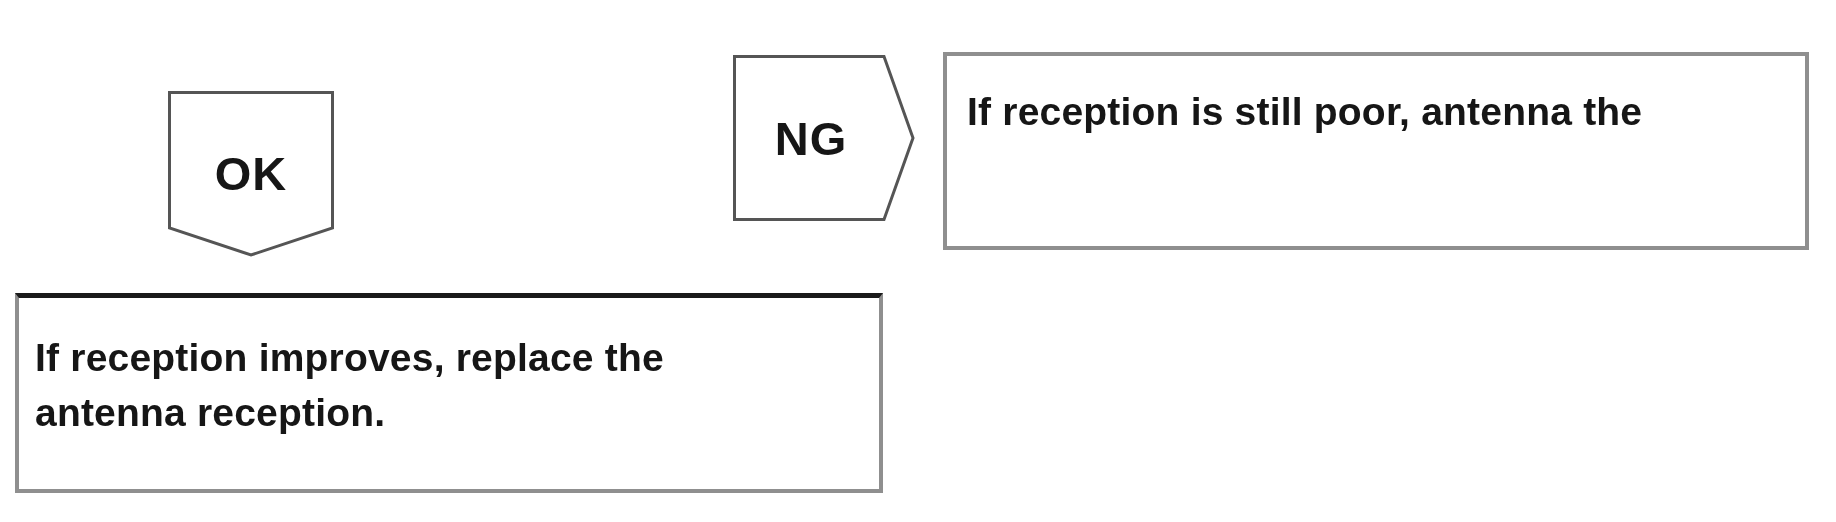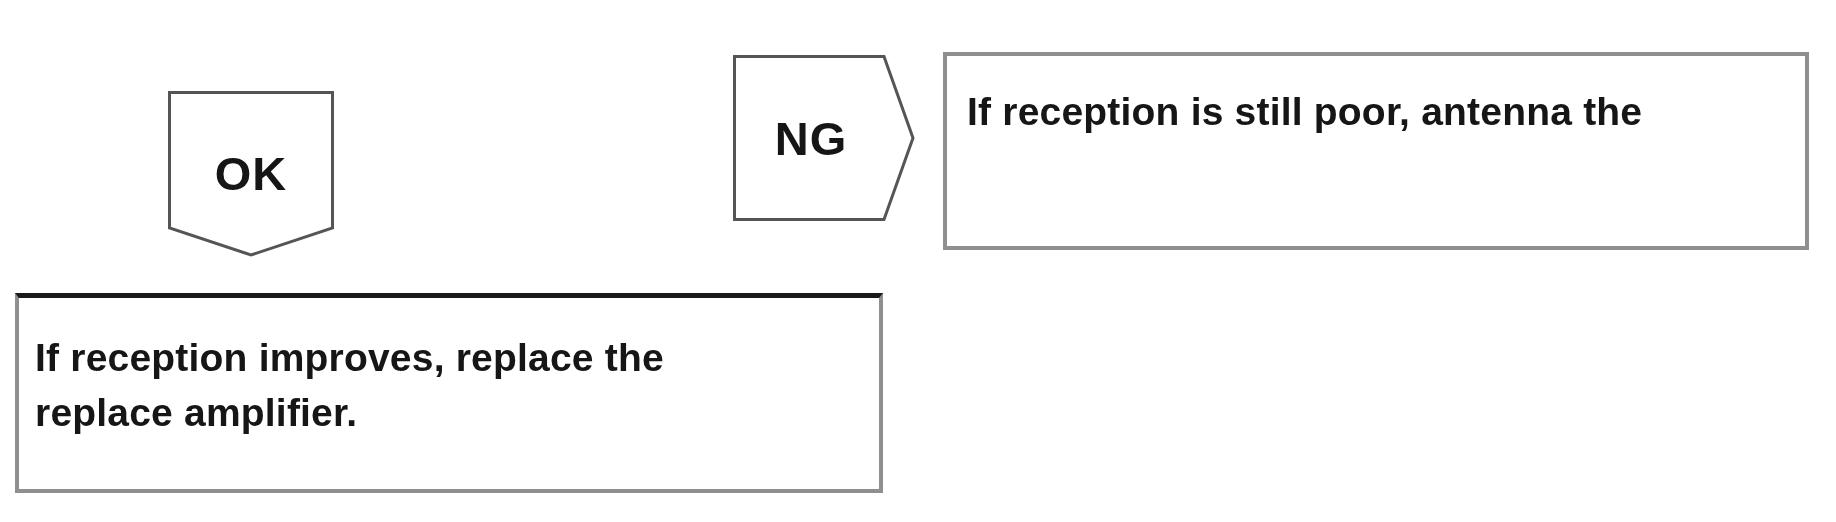--- a/index.html
+++ b/index.html
@@ -94,16 +94,16 @@
     </svg>
     <div class="shape-label">NG</div>
   </div>
 
   <div class="result-box result-box-ng">
     <div class="text-line">If reception is still poor, antenna the</div>
   </div>
 
   <div class="result-box result-box-ok">
     <div class="text-line">If reception improves, replace the</div>
-    <div class="text-line">replace amplifier.</div>
+    <div class="text-line">antenna reception.</div>
   </div>
 
 </div>
 
 </body></html>

